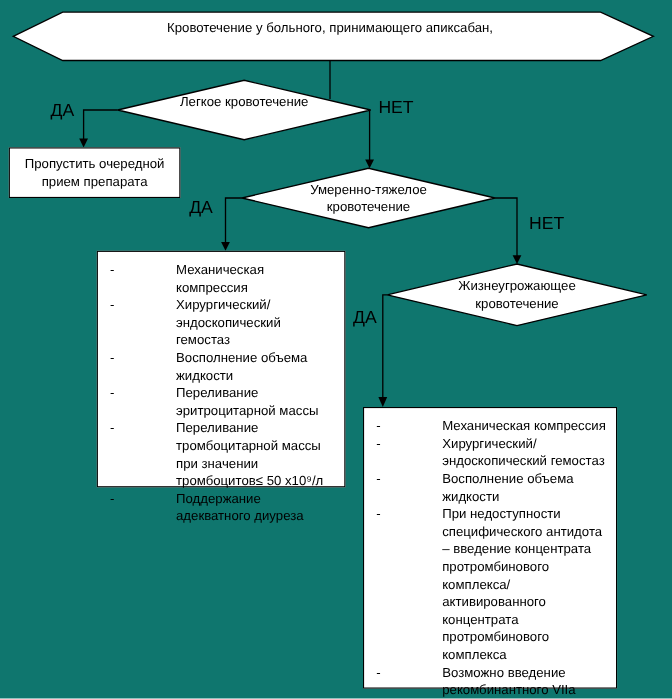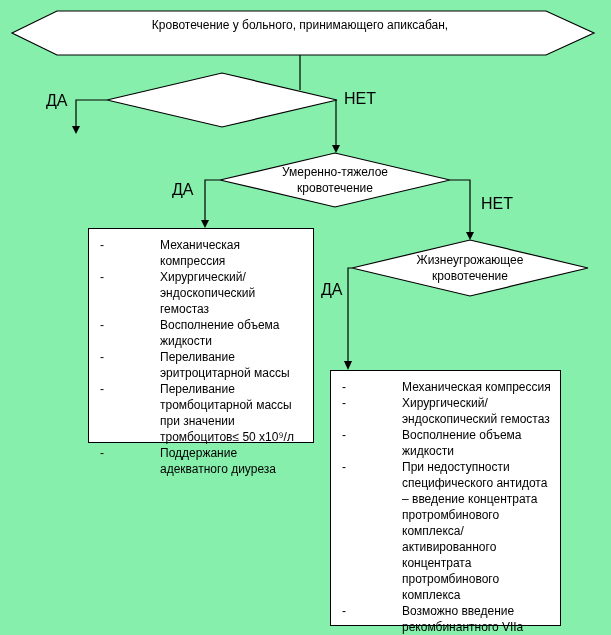--- a/index.html
+++ b/index.html
@@ -1,20 +1,20 @@
 <!DOCTYPE html>
 <html><head>
 <meta charset="utf-8">
 <style>
   html, body { margin: 0; padding: 0; background: #fff; }
   .canvas {
     position: relative;
     width: 611px;
     height: 635px;
-    background: #86efac;
+    background: #0f766e;
     font-family: "Liberation Sans", sans-serif;
     color: #000;
     overflow: hidden;
   }
   svg.layer {
     position: absolute;
     left: 0; top: 0;
     width: 611px; height: 635px;
   }
   .node-text {
@@ -82,31 +82,33 @@
     <polygon points="352,268 470,240 588,268 470,296" fill="#ffffff" stroke="#000000" stroke-width="1.2"></polygon>
 
     <polyline points="352,268 348,268 348,362" fill="none" stroke="#000" stroke-width="1.2"></polyline>
     <polygon points="344,361 352,361 348,370" fill="#000"></polygon>
   </svg>
 
   <div class="node-text" style="left:60px; top:17px; width:480px;">
     <span>Кровотечение у больного, принимающего  апиксабан,</span>
   </div>
 
+  <div class="node-text" style="left:162px; top:84px; width:120px;">Легкое кровотечение</div>
 
   <div class="node-text" style="left:265px; top:164px; width:140px;">Умеренно-тяжелое кровотечение</div>
 
   <div class="node-text" style="left:400px; top:252px; width:140px;">Жизнеугрожающее кровотечение</div>
 
   <div class="branch-label" style="left:46px; top:94px;">ДА</div>
   <div class="branch-label" style="left:344px; top:92px;">НЕТ</div>
   <div class="branch-label" style="left:172px; top:183px;">ДА</div>
   <div class="branch-label" style="left:481px; top:197px;">НЕТ</div>
   <div class="branch-label" style="left:321px; top:283px;">ДА</div>
 
+  <div class="rect center-box" style="left:8px; top:134px; width:156px; height:46px;">Пропустить очередной прием препарата</div>
 
   <div class="rect treat-box" style="left:88px; top:228px; width:226px; height:215px;">
     <div class="li">
       <span class="dash">-</span>
       <span class="li-text">Механическая компрессия</span>
     </div>
     <div class="li">
       <span class="dash">-</span>
       <span class="li-text">Хирургический/эндоскопический гемостаз</span>
     </div>

